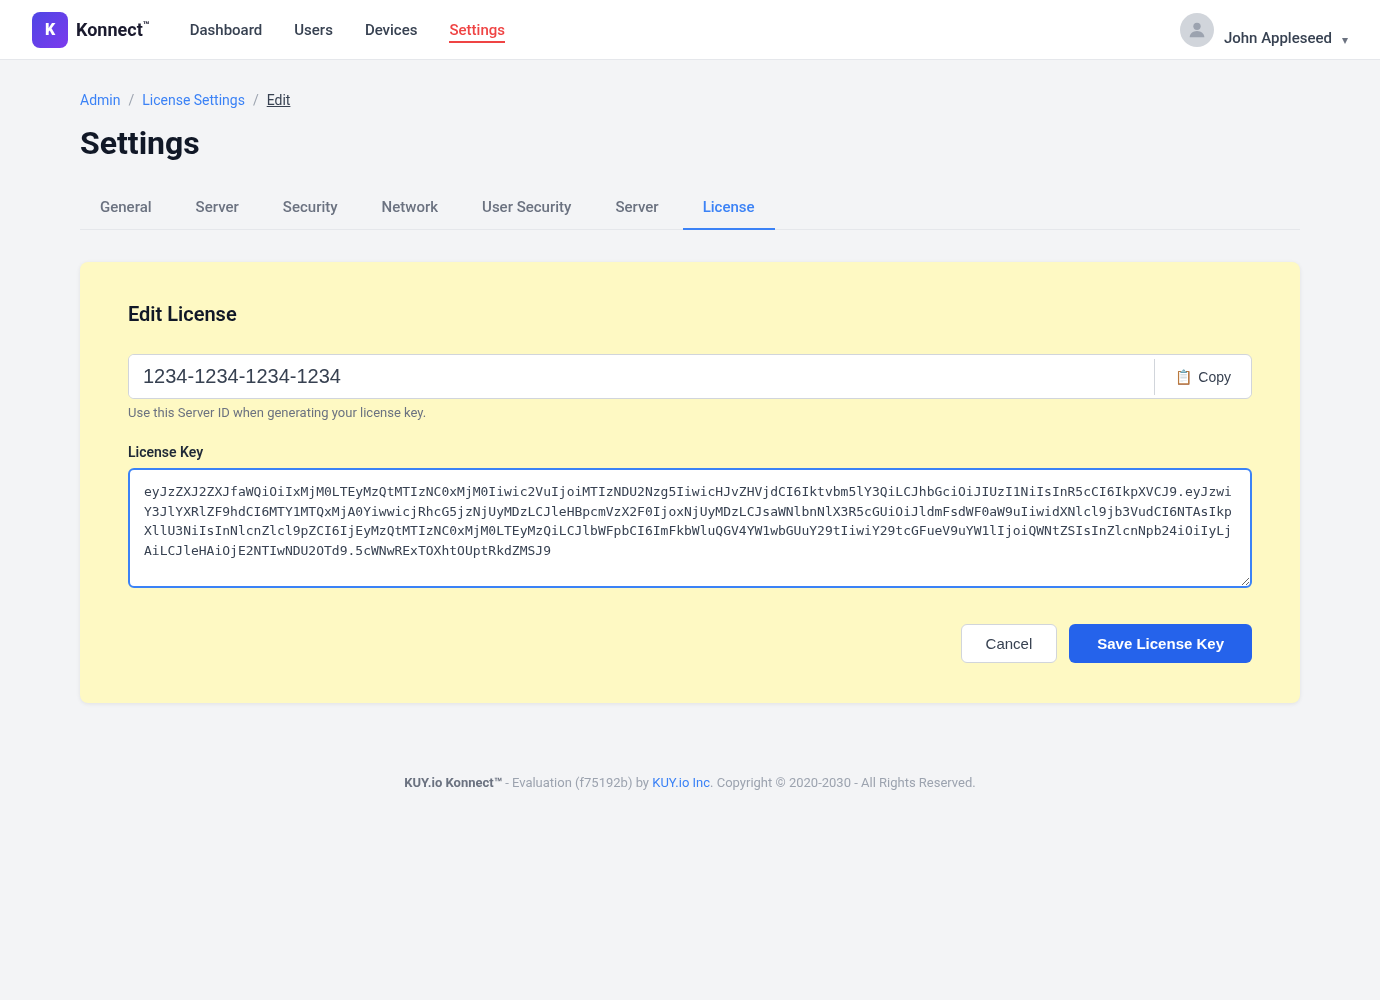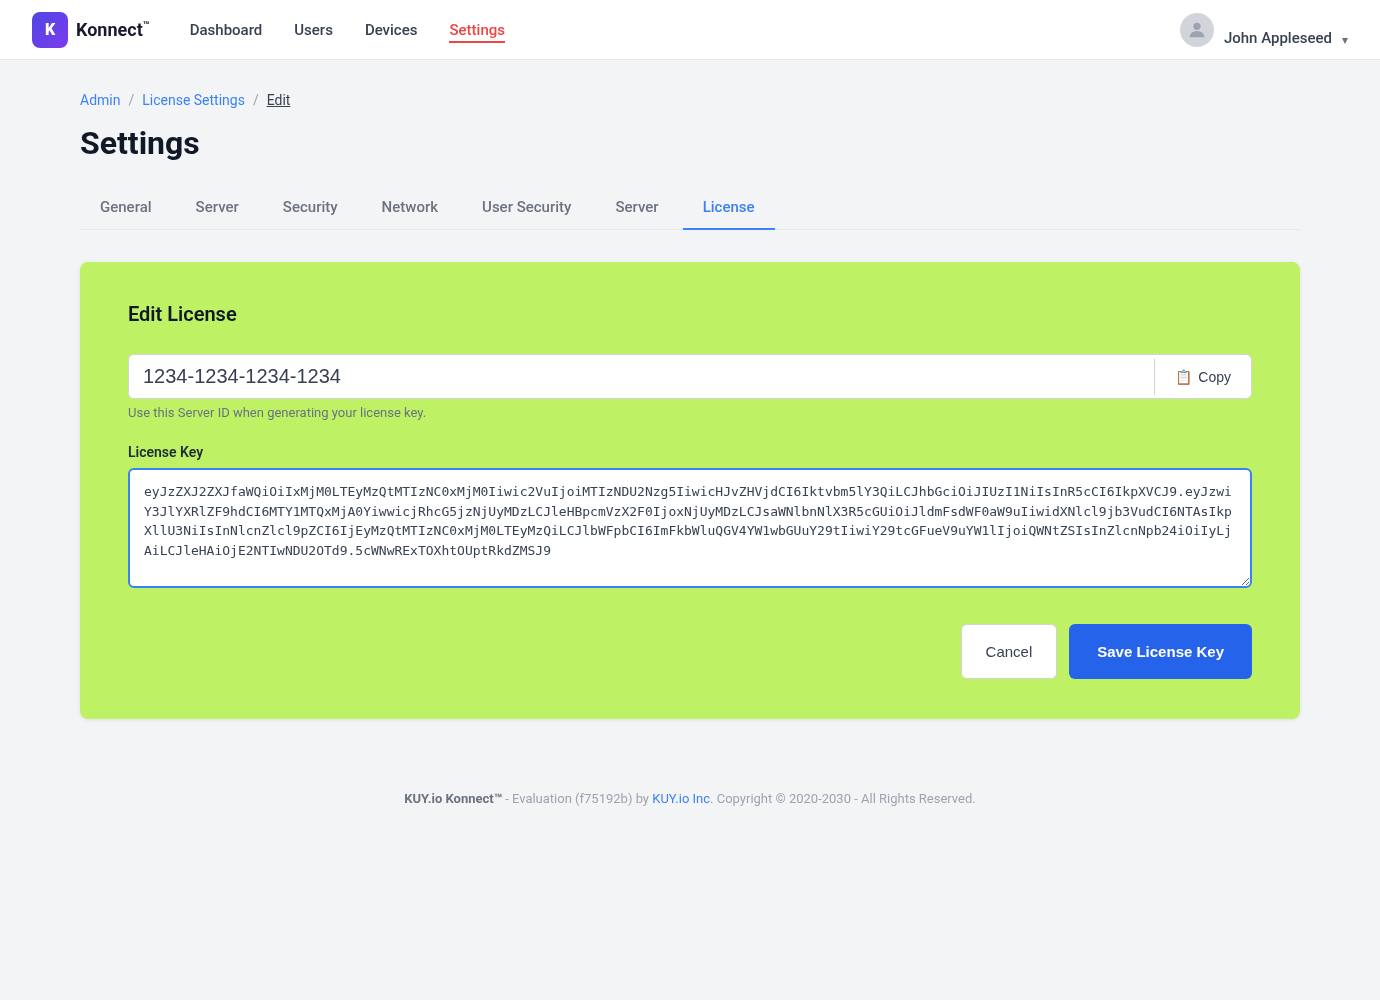--- a/index.html
+++ b/index.html
@@ -138,21 +138,21 @@
       margin-bottom: -1px;
       font-weight: 500;
     }
     .tab.active {
       color: #3b82f6;
       border-bottom: 2px solid #3b82f6;
     }
 
     
     .card {
-      background: #bef264;
+      background: #fef9c3;
       border-radius: 8px;
       box-shadow: 0 1px 4px rgba(0,0,0,0.08);
       padding: 40px 48px;
       margin-top: 32px;
     }
 
     .card-title {
       font-size: 20px;
       font-weight: 600;
       color: #111827;
@@ -222,21 +222,21 @@
     }
 
     
     .form-actions {
       display: flex;
       justify-content: flex-end;
       gap: 12px;
       margin-top: 32px;
     }
     .btn-cancel {
-      padding: 18px 24px;
+      padding: 10px 24px;
       border: 1px solid #d1d5db;
       background: #fff;
       border-radius: 6px;
       font-size: 15px;
       color: #374151;
       cursor: pointer;
       font-weight: 500;
     }
     .btn-save {
       padding: 10px 28px;

